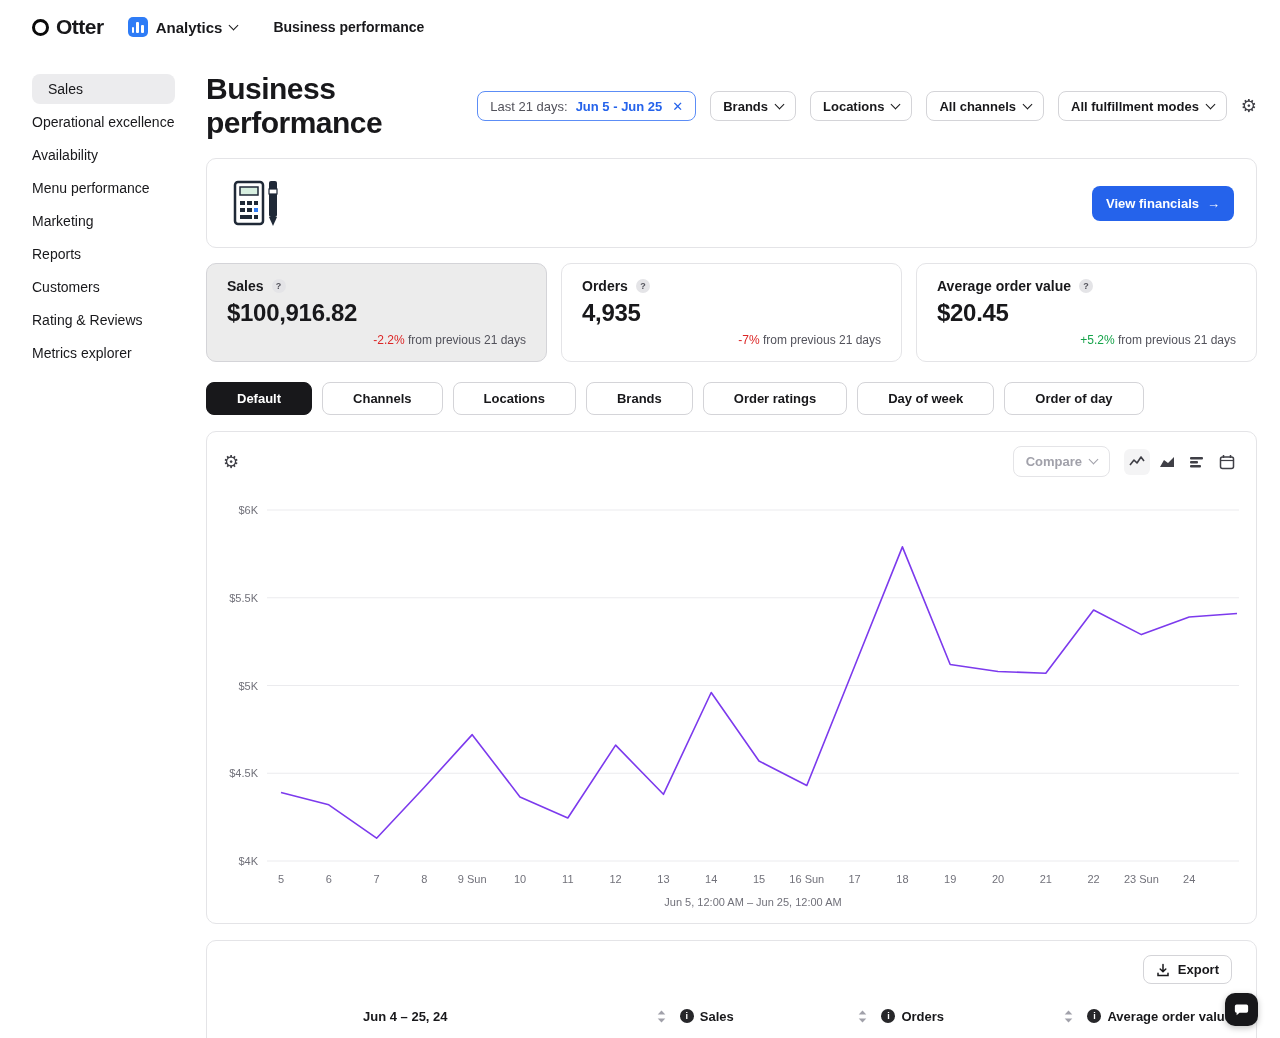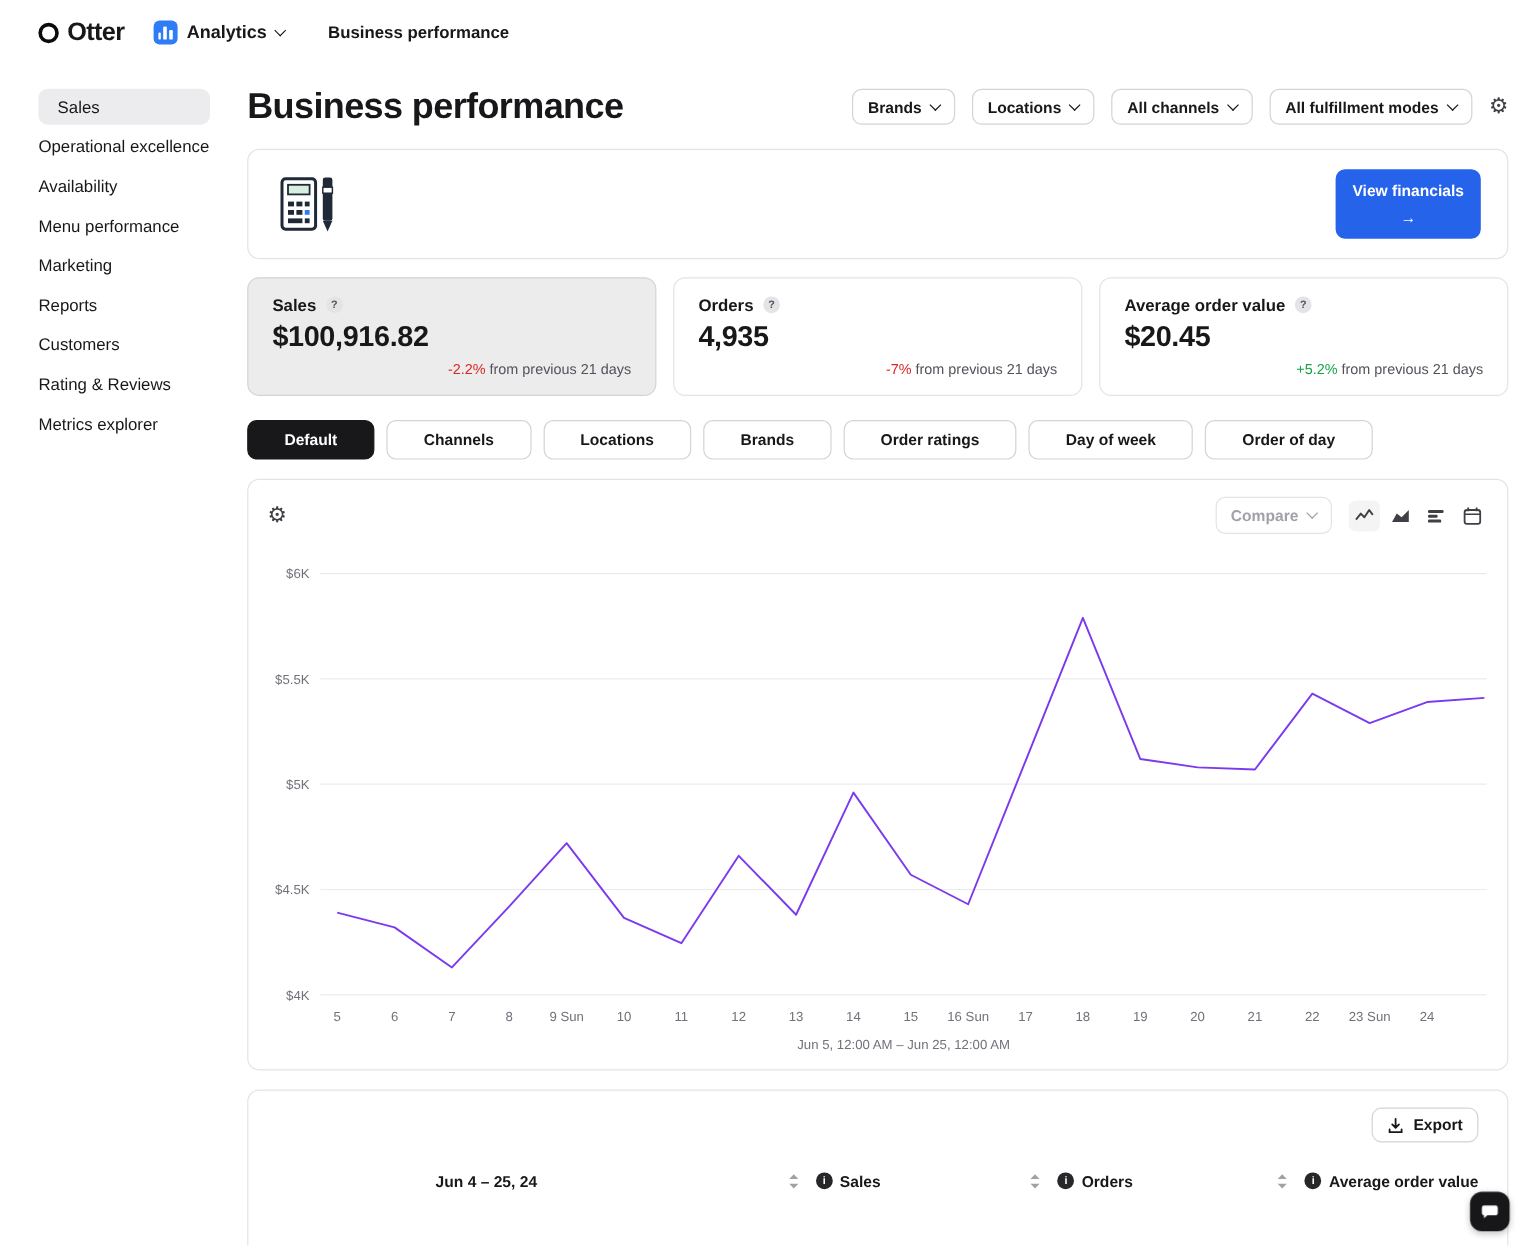--- a/index.html
+++ b/index.html
@@ -41,21 +41,21 @@
   .chip.date { border-color:#5c8df6; }
   .chip .prefix { color:#52525b; font-weight:400; }
   .chip .val { color:#2563eb; }
   .chip .close { color:#2563eb; font-size:13px; margin-left:2px; }
   .gear-btn { background:none; border:none; cursor:pointer; font-size:18px; color:#3f3f46; font-family:"DejaVu Sans",sans-serif; line-height:1; }
 
   
   .banner { margin-top:18px; border:1px solid #e4e4e7; border-radius:10px; padding:16px 22px; display:flex; align-items:center; gap:42px; }
   .banner-text h3 { font-size:16px; font-weight:700; margin-bottom:4px; }
   .banner-text p { font-size:14px; color:#3f3f46; line-height:1.35; max-width:420px; }
-  .cta { margin-left:auto; background:#2563eb; color:#fff; border:none; border-radius:8px; font-size:13px; font-weight:700; padding:10px 14px; display:flex; gap:8px; cursor:pointer;flex-direction:column; }
+  .cta { margin-left:auto; background:#2563eb; color:#fff; border:none; border-radius:8px; font-size:13px; font-weight:700; padding:10px 14px; display:flex; gap:8px; cursor:pointer; }
 
   
   .kpis { display:flex; gap:14px; margin-top:15px; }
   .kpi { flex:1; border:1px solid #e4e4e7; border-radius:10px; padding:14px 20px; cursor:pointer; background:#fff; }
   .kpi.active { background:#ececec; border-color:#d4d4d8; }
   .kpi-top { display:flex; align-items:center; gap:8px; font-size:14px; font-weight:600; }
   .help { width:14px; height:14px; border-radius:50%; background:#e4e4e7; color:#52525b; font-size:9px; display:flex; align-items:center; justify-content:center; font-weight:700; flex:none; }
   .kpi-value { font-size:24px; font-weight:700; margin-top:5px; letter-spacing:-0.3px; }
   .kpi-delta { font-size:12px; margin-top:6px; color:#52525b;text-align:right; }
   .neg { color:#dc2626; }
@@ -127,20 +127,25 @@
     <div class="side-item">Customers</div>
     <div class="side-item">Rating &amp; Reviews</div>
     <div class="side-item">Metrics explorer</div>
   </nav>
 
   <main class="main">
 
     <div class="page-head">
       <h1>Business performance</h1>
       <div class="filters">
+        <div class="chip date">
+          <span class="prefix">Last 21 days:</span>
+          <span class="val">Jun 5 - Jun 25</span>
+          <span class="close">✕</span>
+        </div>
         <button class="chip">
           <span>Brands</span>
           <span class="chev"></span>
         </button>
         <button class="chip">
           <span>Locations</span>
           <span class="chev"></span>
         </button>
         <button class="chip">
           <span>All channels</span>

